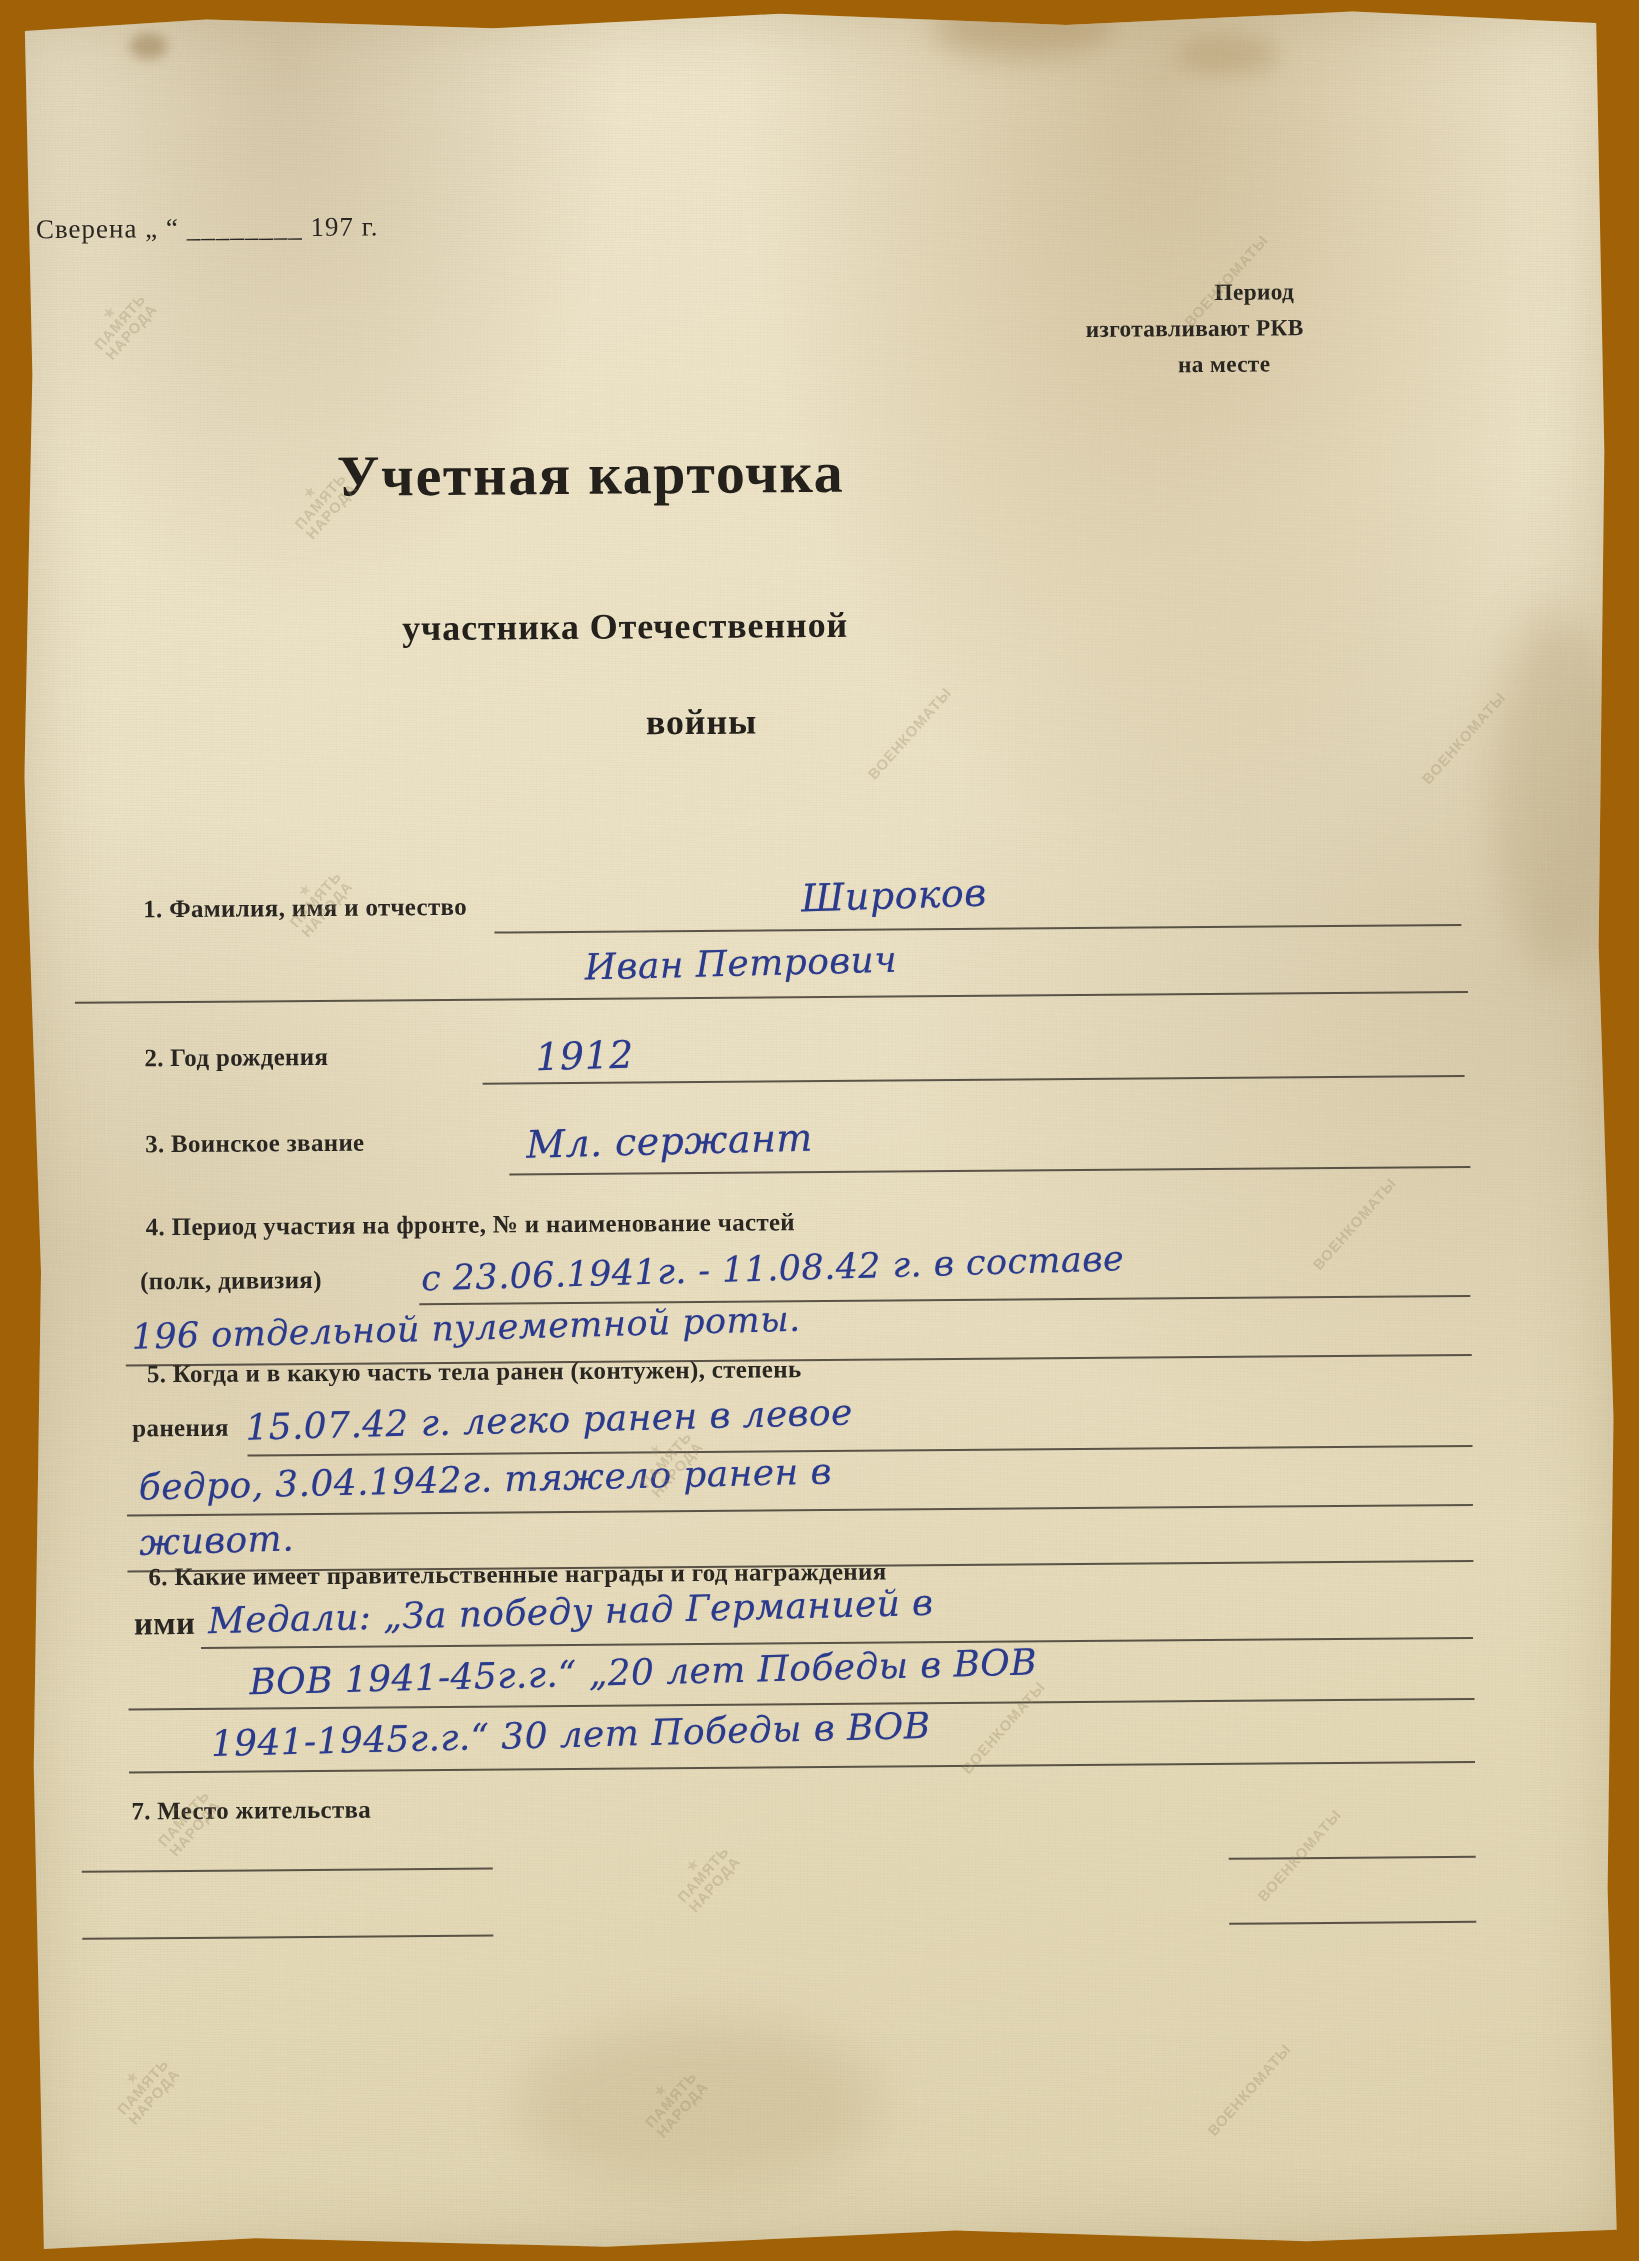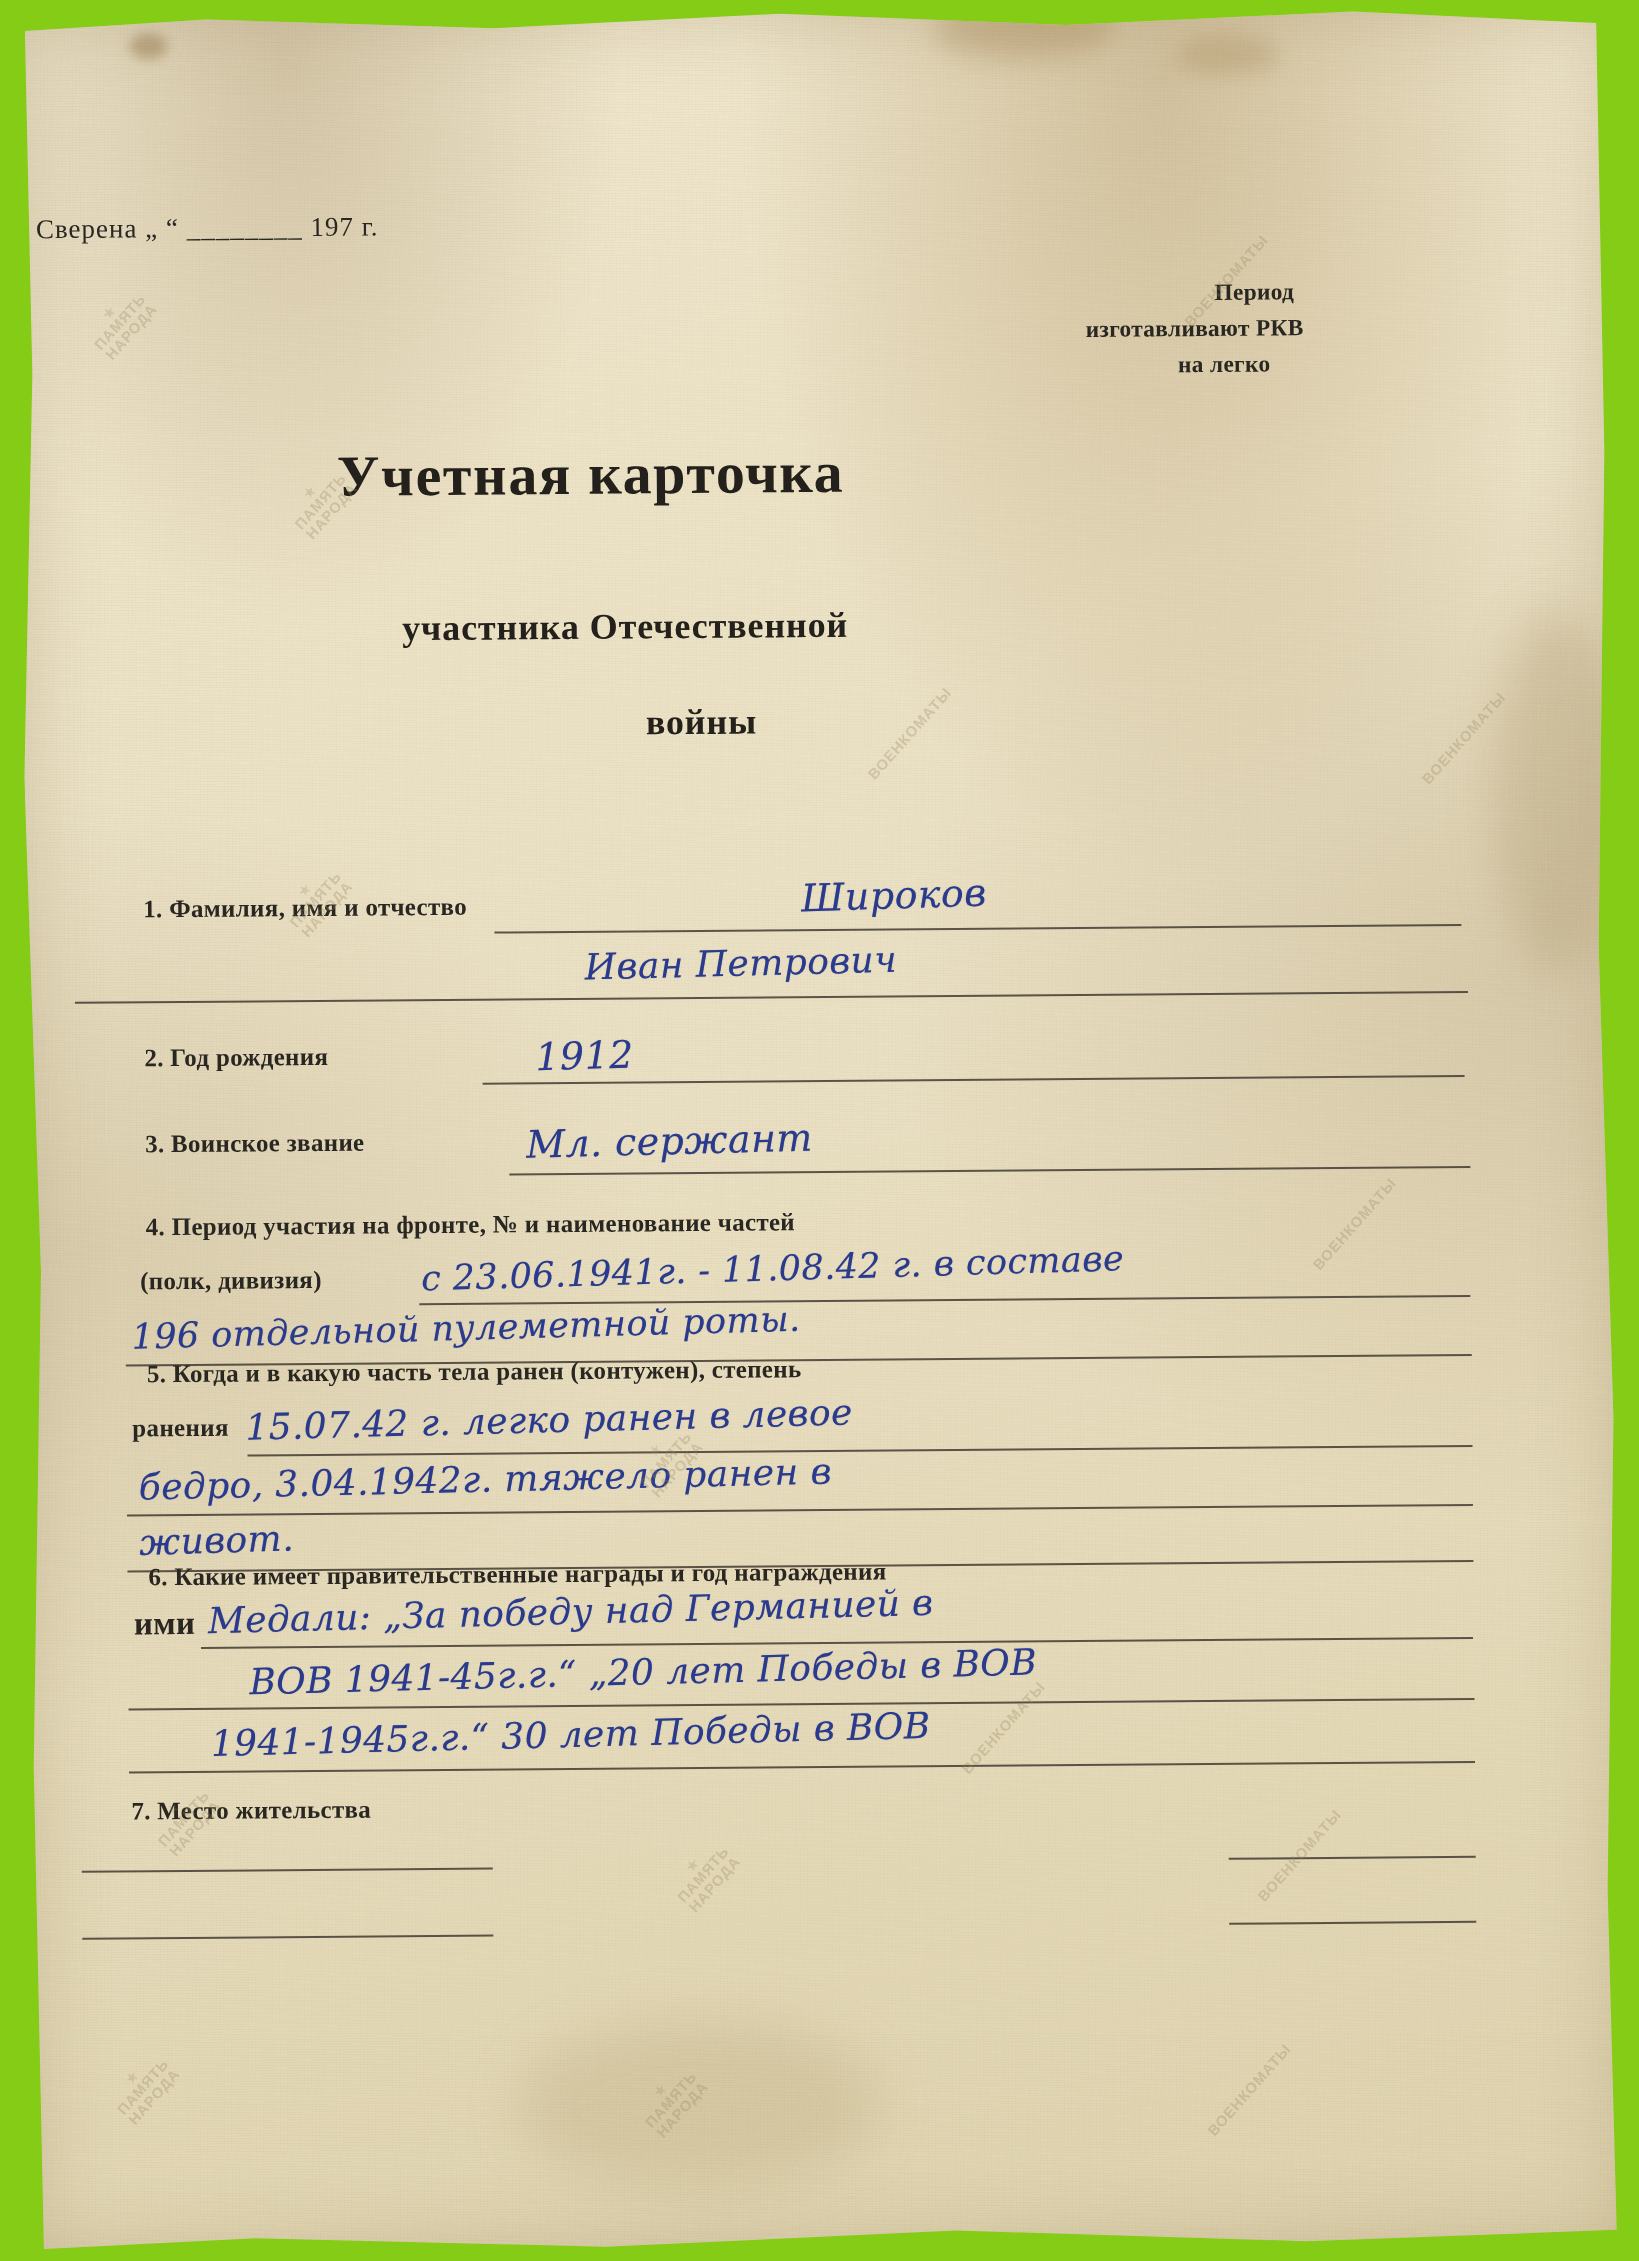--- a/index.html
+++ b/index.html
@@ -13,21 +13,21 @@
     overflow: hidden;
     font-family: "Liberation Serif", serif;
   }
 
   
   #scan {
     position: absolute;
     left: 0; top: 0;
     width: 1639px;
     height: 2261px;
-    background: #84cc16;
+    background: #a16207;
   }
 
   .paper {
     position: absolute;
     left: 24px;
     top: 8.7px;
     width: 1592px;
     height: 2245px;
     background:
       radial-gradient(ellipse at 72% 3%, rgba(168,140,92,0.40) 0%, rgba(168,140,92,0.0) 26%),
@@ -133,21 +133,21 @@
     <div class="stain" style="left:917px; top:-10.4px; width:182px; height:61px; background:rgba(158,126,78,0.35); filter: blur(14px);"></div>
     <div class="stain" style="left:1160px; top:29px; width:104px; height:40px; background:rgba(160,128,80,0.30); filter: blur(11.2px);"></div>
     <div class="stain" style="left:114px; top:19px; width:38px; height:26px; background:rgba(140,110,66,0.45); filter: blur(6px);"></div>
     <div class="stain" style="left:1471px; top:606px; width:130px; height:363px; background:rgba(150,122,76,0.22); filter: blur(22.5px);"></div>
     <div class="stain" style="left:485px; top:2008px; width:363px; height:173px; background:rgba(150,122,76,0.16); filter: blur(26px);"></div>
 
     <div class="print" style="left:19px; top:199px; font-size:27px; letter-spacing:1px;">Сверена „            “  ________   197   г.</div>
 
     <div class="print b" style="left:1197px; top:273px; font-size:23.4px;">Период</div>
     <div class="print b" style="left:1068px; top:309px; font-size:23.4px;">изготавливают РКВ</div>
-    <div class="print b" style="left:1160px; top:345px; font-size:23.4px;">на легко</div>
+    <div class="print b" style="left:1160px; top:345px; font-size:23.4px;">на месте</div>
 
     <div class="title" style="left:318px; top:430px; font-size:58px; letter-spacing:1.7px;">Учетная   карточка</div>
 
     <div class="title" style="left:382px; top:595px; font-size:36px; letter-spacing:0.9px;">участника  Отечественной</div>
     <div class="title" style="left:625px; top:655px; font-size:36px; letter-spacing:0.9px;margin-top:36px;">войны</div>
 
     <div class="print b" style="left:121px; top:881px; font-size:25px;">1. Фамилия, имя и отчество</div>
     <div class="rule" style="left:472px; top:920px; width:967px;"></div>
     <div class="hand" style="left:779px; top:865px; font-size:38px; transform:rotate(-1.4deg);">Широков</div>
 

